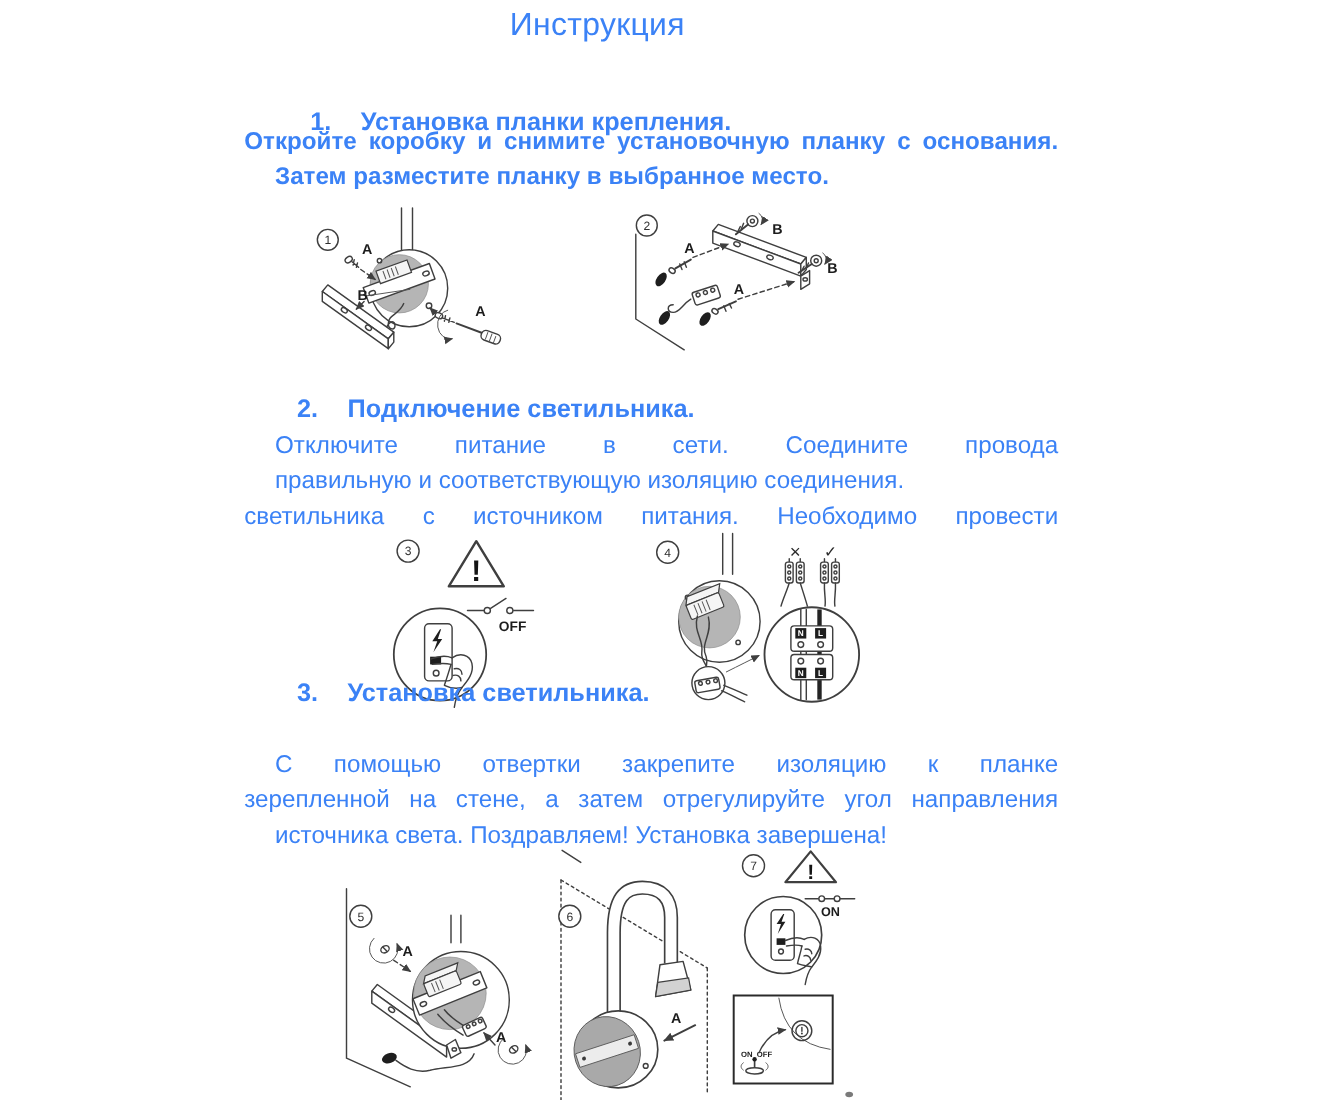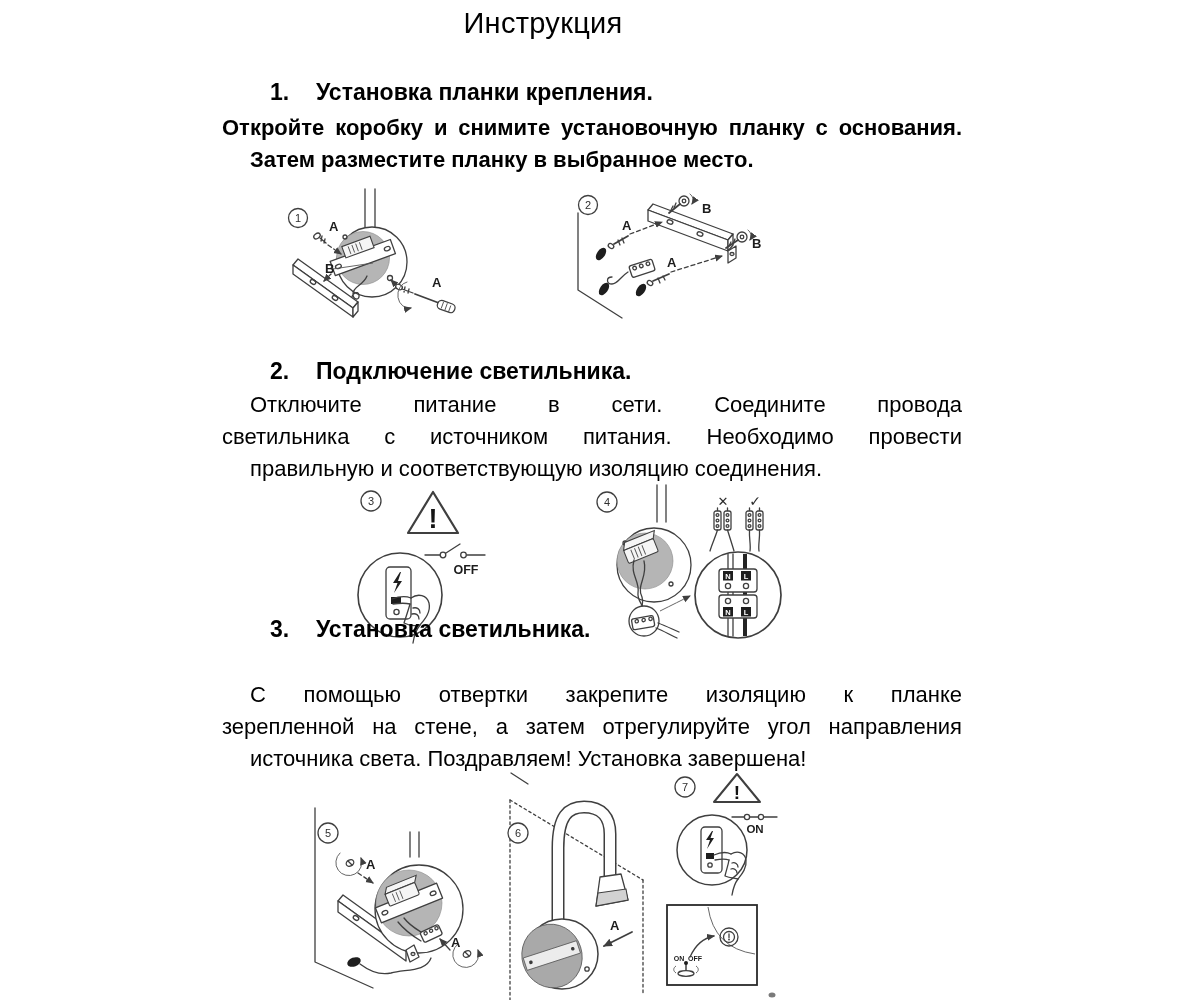--- a/index.html
+++ b/index.html
@@ -1,29 +1,29 @@
 <!DOCTYPE html>
 <html><head>
 <meta charset="utf-8">
 <style>
   html,body { margin:0; padding:0; background:#fff; }
   .page {
     position:relative; width:1200px; height:1000px; background:#ffffff;
-    font-family:"Liberation Sans", sans-serif; color:#000000; overflow:hidden;
+    font-family:"Liberation Sans", sans-serif; color:#3b82f6; overflow:hidden;
   }
   .title {
     position:absolute; top:6px; left:543px; transform:translateX(-50%);
     font-size:29px; line-height:34px; letter-spacing:0.3px; white-space:nowrap;
   }
   .sec-head {
     position:absolute; left:270px; font-size:23px; font-weight:bold;
     line-height:28px; white-space:nowrap;
   }
   .sec-head .num { display:inline-block; width:46px; }
-  .sh1 { top:78px; } .sh2 { top:357px; } .sh3 { top:615px; }
+  .sh1 { top:96px;margin-left:12px; } .sh2 { top:357px; } .sh3 { top:615px; }
   .body-block { position:absolute; left:222px; width:740px; font-size:22px; line-height:32px; }
   .bb1 { top:112px;font-weight:bold; } .bb2 { top:389px; } .bb3 { top:679px; }
   .ln { text-align:justify; text-align-last:justify; }
   .ln.last { text-align-last:left;margin-left:28px; }
   .ln.ind { text-indent:28px; }
   .fig { position:absolute; }
   svg { display:block; overflow:visible; }
   .ink  { stroke:#3f3f3f; fill:none; stroke-width:1.3; stroke-linecap:round; stroke-linejoin:round; }
   .ink2 { stroke:#3f3f3f; fill:none; stroke-width:1.8; stroke-linecap:round; stroke-linejoin:round; }
   .thin { stroke:#565656; fill:none; stroke-width:0.9; }
@@ -181,22 +181,22 @@
       <path class="ink dash" d="M101,84 L152,68" marker-end="url(#ah2)"></path>
     </g>
     <text x="97" y="79" class="lbl">A</text>
   </svg>
 
   <div class="sec-head sh2">
     <span class="num">2.</span><span>Подключение светильника.</span>
   </div>
   <div class="body-block bb2">
     <div class="ln ind">Отключите питание в сети. Соедините провода</div>
+    <div class="ln last">правильную и соответствующую изоляцию соединения.</div>
     <div class="ln">светильника с источником питания. Необходимо провести</div>
-    <div class="ln last">правильную и соответствующую изоляцию соединения.</div>
   </div>
 
   <svg class="fig" style="left:330px;top:483px" width="175" height="162" viewBox="0 0 175 162">
     <g>
       <circle cx="41" cy="18" r="10" class="fillw"></circle>
       <text x="41" y="22" class="badge-t">3</text>
     </g>
     <g>
       <path d="M103,9 L128,50 L78,50 Z" class="fillw" style="stroke-width:2.2"></path>
       <text x="103" y="45" class="warn-t" style="font-size:27px">!</text>

